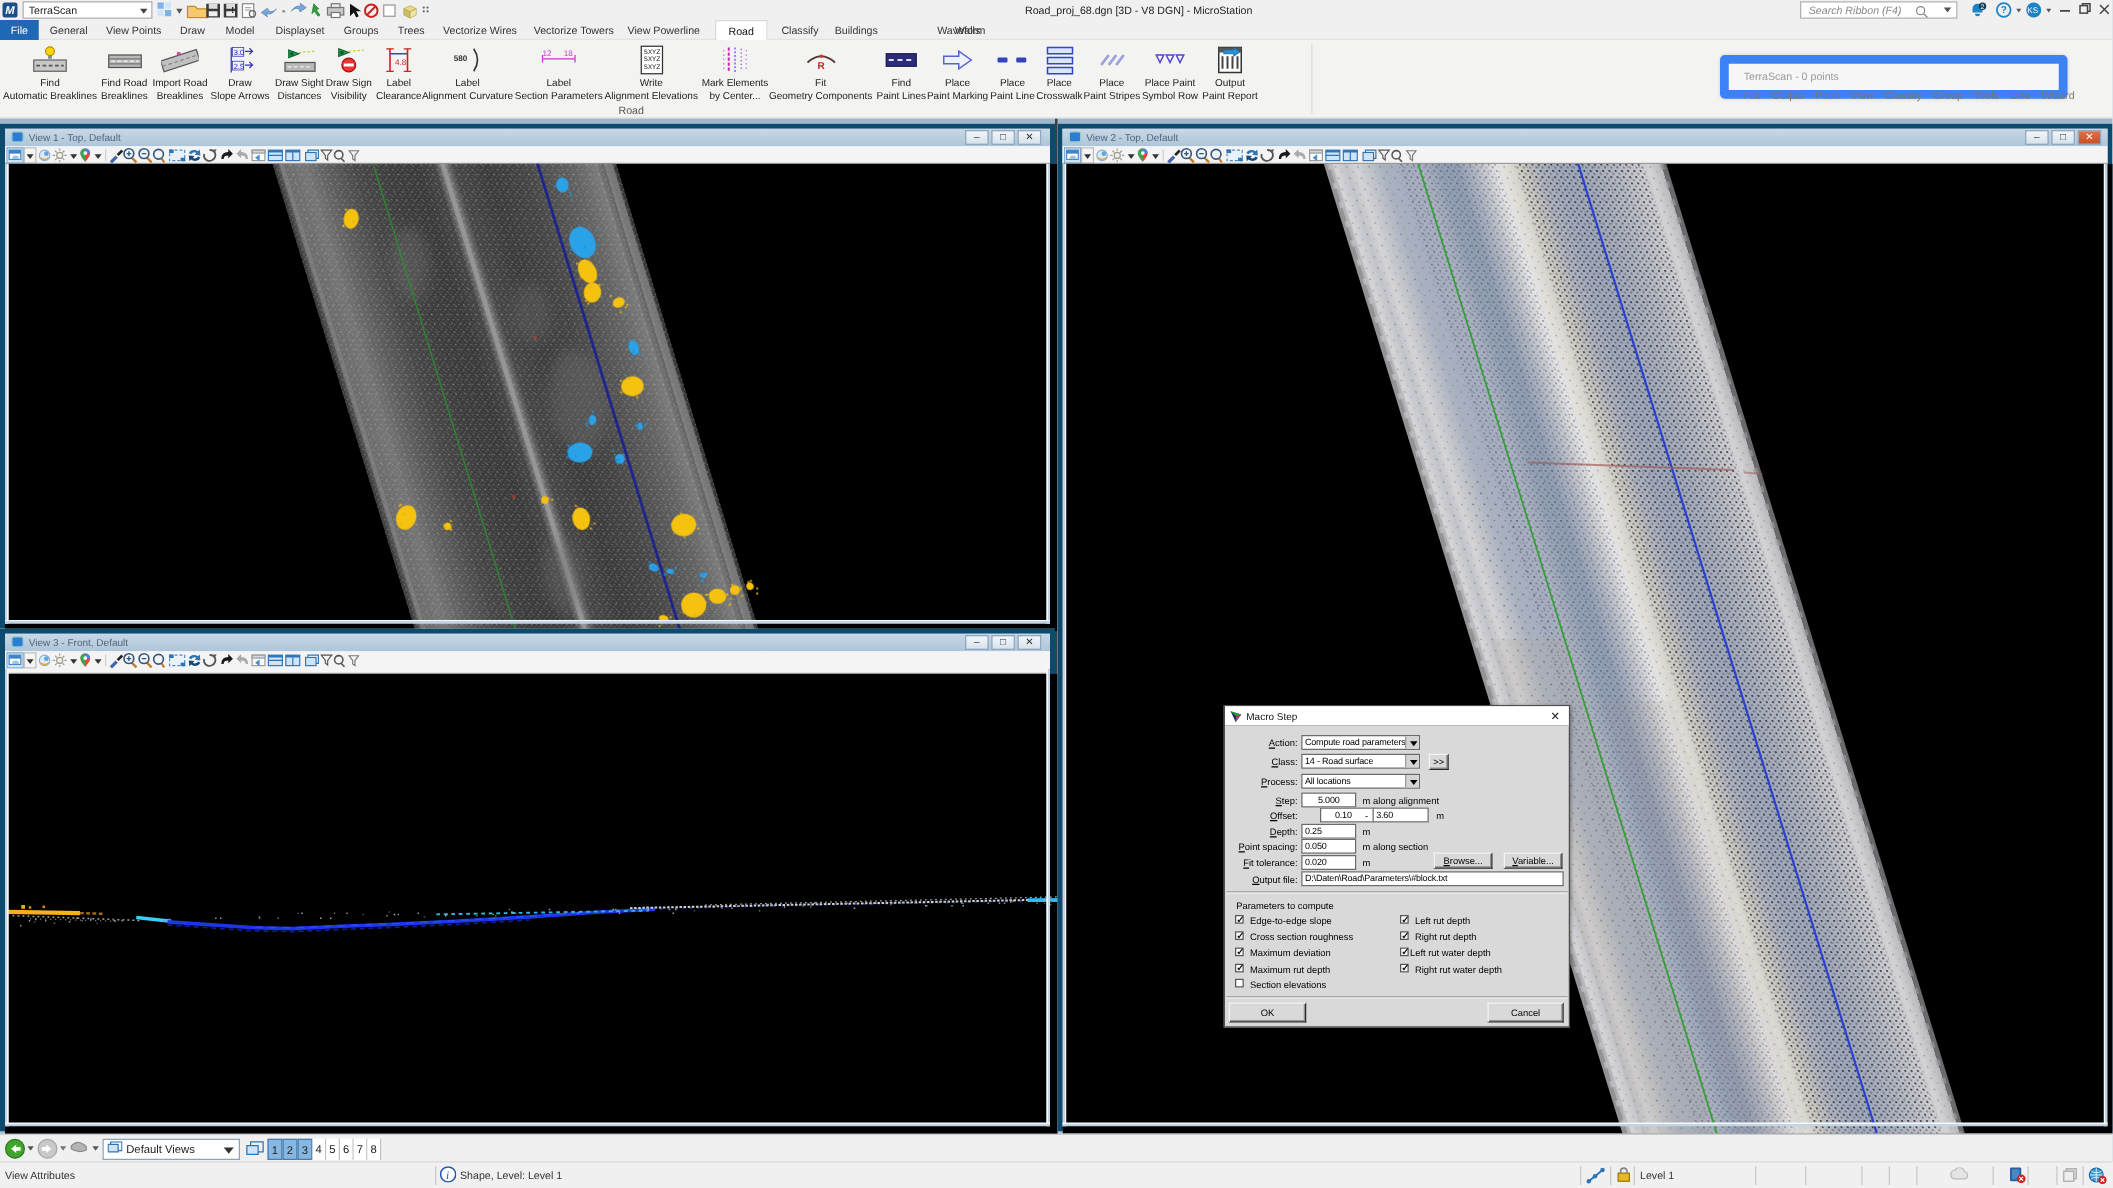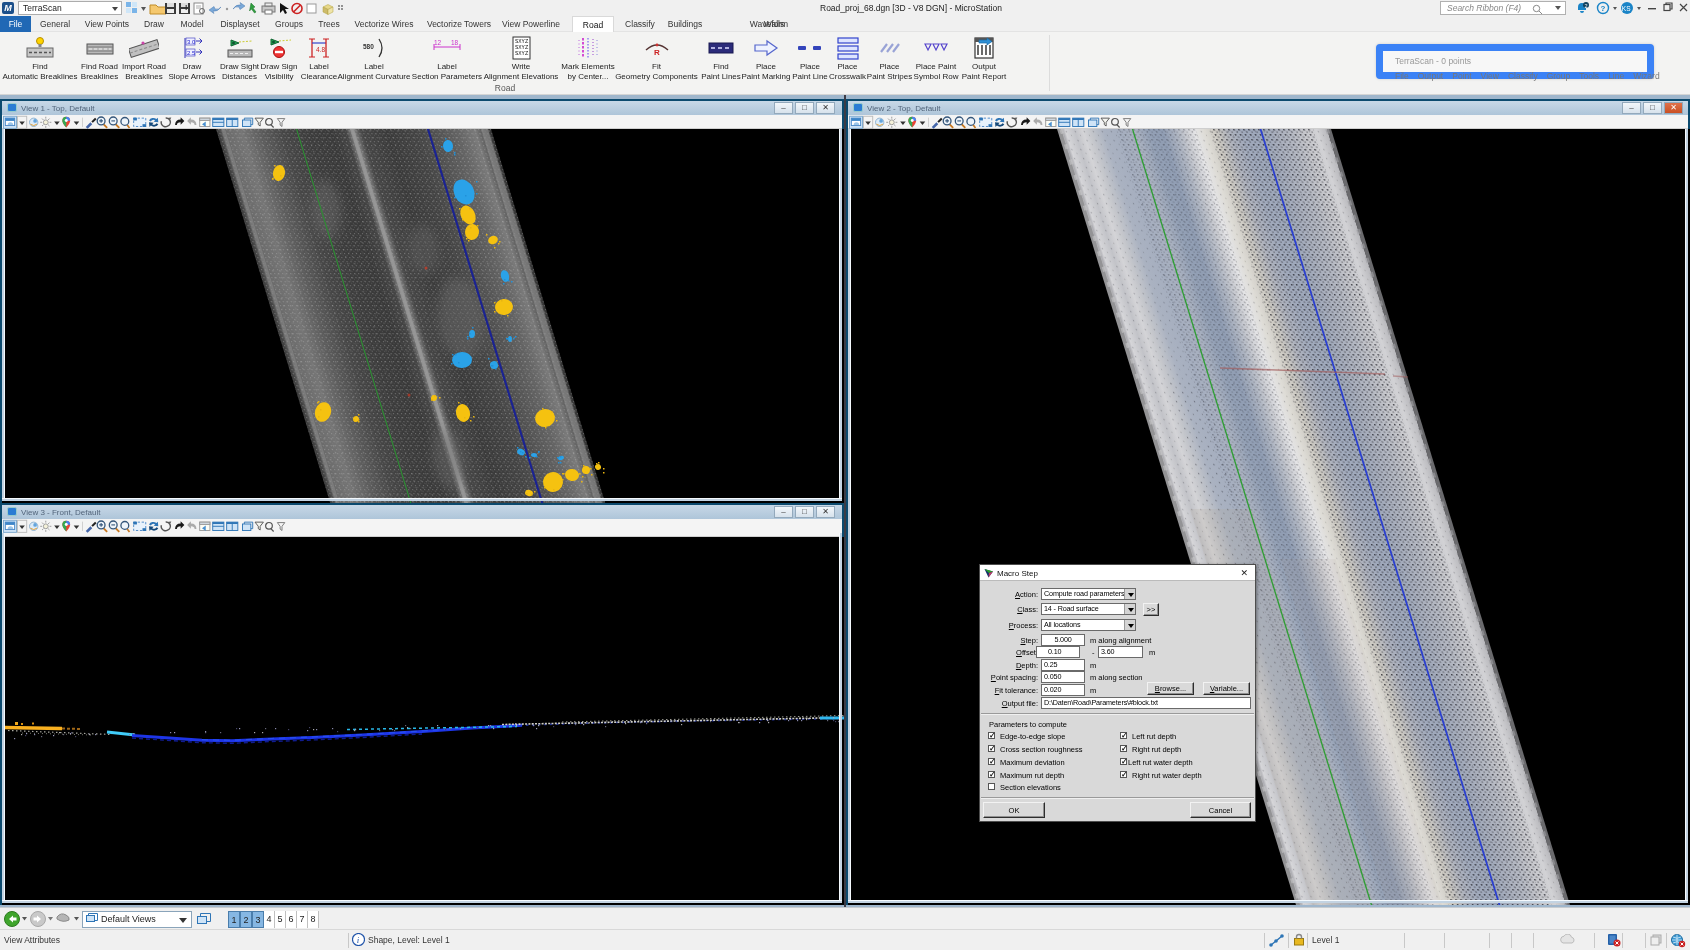--- a/index.html
+++ b/index.html
@@ -29,35 +29,35 @@
 .rsep { position:absolute; top:3px; width:1px; height:56px; background:#dcdcdc; }
 
 
 #tspanel { position:absolute; left:1376px; top:44px; width:278px; height:35px; background:#f7f7f7; border:7px solid #3b82f6; border-radius:4px; box-shadow:0 0 3px rgba(0,0,0,0.15); }
 #tspanel .tst { position:absolute; left:12px; top:5px; font-size:8.5px; color:#999; }
 #tspanel .tsm { position:absolute; left:12px; top:20px; width:262px; font-size:8.5px; color:#777; white-space:nowrap; }
 #tspanel .tsm span { margin-right:9px; }
 
 
 #mdi { position:absolute; left:0; top:95px; width:1690px; height:812px; background:#9fb6cc; }
-.vwin { position:absolute; border:2px solid #0c4a6e; background:#e8eef4; }
+.vwin { position:absolute; border:4px solid #0c4a6e; background:#e8eef4; }
 .vtitle { position:absolute; left:0; top:0; right:0; height:14px; background:linear-gradient(#c8d8e7,#aec5d9); font-size:8px; color:#51647a; }
 .vtitle .vicon { position:absolute; left:5px; top:2px; width:10px; height:9px; background:#2b7cd3; border-radius:2px; border:1px solid #9cc; }
 .vtitle .vtxt { position:absolute; left:19px; top:3px; }
 .vbtns { position:absolute; top:1px; height:12px; }
 .vbtn { display:inline-block; width:19px; height:12px; background:linear-gradient(#f2f6fa,#d7e2ec); border:1px solid #93a9bc; margin-left:2px; text-align:center; line-height:10px; font-size:8px; color:#333; vertical-align:top; }
 .vbtn.close-active { background:linear-gradient(#e0714a,#c94f23); color:#fff; }
 .vtools { position:absolute; left:0; right:0; top:14px; height:14px; background:#f4f4f4; border-bottom:1px solid #cfcfcf; }
 .vcontent { position:absolute; left:0; right:0; bottom:0; background:#000; }
 
 
 #navrow { position:absolute; left:0; top:907px; width:1690px; height:22px; background:#f0f0f0; border-top:1px solid #c8ccd0; }
 #statusbar { position:absolute; left:0; top:929px; width:1690px; height:21px; background:#f0f0f0; border-top:1px solid #d8d8d8; font-size:8.5px; color:#333; }
 .ssep { position:absolute; top:3px; width:1px; height:15px; background:#c8c8c8; }
-#viewnums { position:absolute; left:228px; top:3px; height:17px; }
+#viewnums { position:absolute; left:214px; top:3px; height:17px; }
 .vn { display:inline-block; width:11px; height:17px; font-size:9px; text-align:center; line-height:17px; color:#222; background:#fff; border-right:1px solid #c0c0c0; vertical-align:top; }
 .vn.on { background:#86b7e3; border:1px solid #4a7dab; width:12px; }
 
 
 #dlg { position:absolute; left:979px; top:564px; width:277px; height:258px; background:#d9d9d9; border:1px solid #4d4d4d; box-shadow:1px 1px 3px rgba(0,0,0,0.4); font-size:7.5px; color:#000; }
 #dlgtitle { position:absolute; left:0; top:0; right:0; height:16px; background:#fff; border-bottom:1px solid #bbb; }
 #dlgtitle .dtxt { position:absolute; left:17px; top:4px; font-size:8px; color:#111; }
 #dlgtitle .dx { position:absolute; right:7px; top:3px; font-size:9px; color:#222; }
 .dlbl { position:absolute; text-align:right; font-size:7.5px; color:#000; white-space:nowrap; }
 .dfield { position:absolute; background:#fff; border:1px solid #6a6a6a; font-size:7.2px; padding:0 2px; color:#000; line-height:10px; white-space:nowrap; overflow:hidden; letter-spacing:-0.15px; }
@@ -961,21 +961,21 @@
     <div class="dfield" style="left:61px; top:23px; width:95px; height:12px;">Compute road parameters<span class="dcombo-arr" style="right:0;top:0;width:11px;height:10px;"></span></div>
     <div class="dlbl" style="left:0px; top:40px; width:58px;"><u>C</u>lass:</div>
     <div class="dfield" style="left:61px; top:38px; width:95px; height:12px;">14 - Road surface<span class="dcombo-arr" style="right:0;top:0;width:11px;height:10px;"></span></div>
     <div class="dbtn" style="left:163px; top:38px; width:16px; height:13px; line-height:12px;">&gt;&gt;</div>
     <div class="dlbl" style="left:0px; top:56px; width:58px;"><u>P</u>rocess:</div>
     <div class="dfield" style="left:61px; top:54px; width:95px; height:12px;">All locations<span class="dcombo-arr" style="right:0;top:0;width:11px;height:10px;"></span></div>
     <div class="dlbl" style="left:0px; top:71px; width:58px;"><u>S</u>tep:</div>
     <div class="dfield" style="left:61px; top:69px; width:44px; height:12px;text-align:center;">5.000</div>
     <div class="abs" style="left:110px; top:71px;">m along alignment</div>
     <div class="dlbl" style="left:0px; top:83px; width:58px;"><u>O</u>ffset:</div>
-    <div class="dfield" style="left:56px; top:81px; width:44px; height:12px;padding-left:11px;">0.10</div>
+    <div class="dfield" style="left:76px; top:81px; width:44px; height:12px;padding-left:11px;">0.10</div>
     <div class="abs" style="left:112px; top:83px;">-</div>
     <div class="dfield" style="left:118px; top:81px; width:45px; height:12px;">3.60</div>
     <div class="abs" style="left:169px; top:83px;">m</div>
     <div class="dlbl" style="left:0px; top:96px; width:58px;"><u>D</u>epth:</div>
     <div class="dfield" style="left:61px; top:94px; width:44px; height:12px;">0.25</div>
     <div class="abs" style="left:110px; top:96px;">m</div>
     <div class="dlbl" style="left:0px; top:108px; width:58px;"><u>P</u>oint spacing:</div>
     <div class="dfield" style="left:61px; top:106px; width:44px; height:12px;">0.050</div>
     <div class="abs" style="left:110px; top:108px;">m along section</div>
     <div class="dlbl" style="left:0px; top:121px; width:58px;"><u>F</u>it tolerance:</div>

